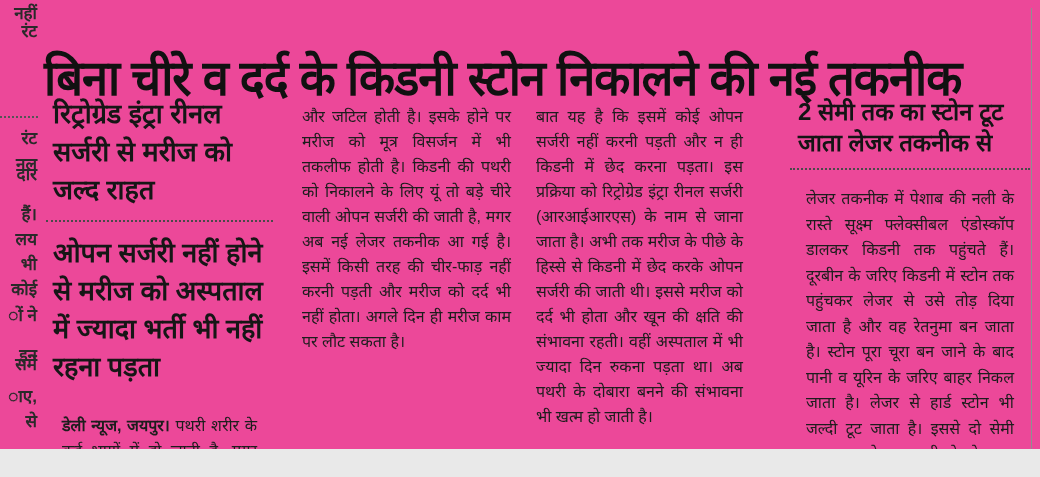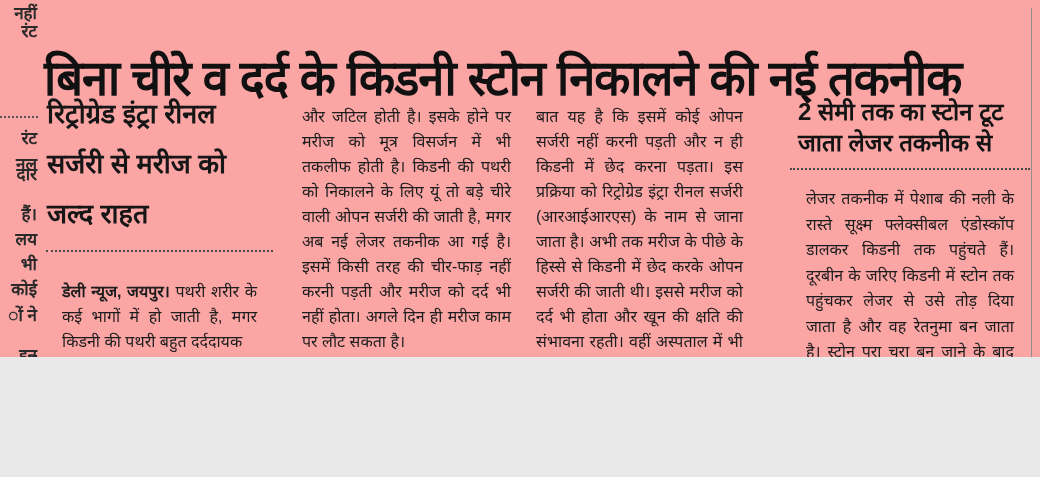--- a/index.html
+++ b/index.html
@@ -2,22 +2,22 @@
 <html lang="hi"><head>
 <meta charset="utf-8">
 <style>
   html,body{margin:0;padding:0;}
   body{
     font-family:"Liberation Sans","DejaVu Sans",sans-serif;
     background:#e9e9e9;
   }
   .page{
     position:relative;
-    width:1040px;height:357px;
-    background:#fca5a5;
+    width:1040px;height:449px;
+    background:#ec4899;
     overflow:hidden;
     color:#1b1b1b;
   }
   
   .strip{
     position:absolute;left:0;top:0;width:40px;height:477px;
   }
   .strip-item{
     position:absolute;right:3px;
     font-size:17px;font-weight:700;color:#2a2a2a;
@@ -37,22 +37,22 @@
     transform:scaleY(1.04);transform-origin:top left;
   }
   
   .col{position:absolute;top:88px;}
   .col1{left:46px;width:227px;}
   .col2{left:286px;width:241px;height:381px;overflow:hidden;}
   .col3{left:520px;width:239px;height:381px;overflow:hidden;}
   .col4{left:790px;width:240px;height:381px;overflow:hidden;}
 
   .subhead{
-    font-size:27px;line-height:50px;font-weight:800;
-    color:#161616;margin:1px;
+    font-size:27px;line-height:38px;font-weight:800;
+    color:#161616;margin:7px;
   }
   .dotted{
     border:none;border-top:2px dotted #4a4a4a;
     margin:11px 0 12px 0;
   }
   .body-text{
     font-size:16px;line-height:25px;
     text-align:justify;color:#1d1d1d;margin:16px;
   }
   .col1 .body-text{margin-top:27px;}
@@ -96,20 +96,21 @@
     <div class="strip-item" style="top:352px">समें</div>
     <div class="strip-item" style="top:384px">ाए,</div>
     <div class="strip-item" style="top:409px">से</div>
   </div>
 
   <h1 class="headline">बिना चीरे व दर्द के किडनी स्टोन निकालने की नई तकनीक</h1>
 
   <div class="col col1">
     <p class="subhead">रिट्रोग्रेड इंट्रा रीनल सर्जरी से मरीज को जल्द राहत</p>
     <hr class="dotted">
+    <p class="subhead">ओपन सर्जरी नहीं होने से मरीज को अस्पताल में ज्यादा भर्ती भी नहीं रहना पड़ता</p>
     <p class="body-text"><strong class="dateline">डेली न्यूज, जयपुर।</strong> <span>पथरी शरीर के कई भागों में हो जाती है, मगर किडनी की पथरी बहुत दर्ददायक</span></p>
   </div>
 
   <div class="col col2">
     <p class="body-text">और जटिल होती है। इसके होने पर मरीज को मूत्र विसर्जन में भी तकलीफ होती है। किडनी की पथरी को निकालने के लिए यूं तो बड़े चीरे वाली ओपन सर्जरी की जाती है, मगर अब नई लेजर तकनीक आ गई है। इसमें किसी तरह की चीर-फाड़ नहीं करनी पड़ती और मरीज को दर्द भी नहीं होता। अगले दिन ही मरीज काम पर लौट सकता है।</p>
   </div>
 
   <div class="col col3">
     <p class="body-text">बात यह है कि इसमें कोई ओपन सर्जरी नहीं करनी पड़ती और न ही किडनी में छेद करना पड़ता। इस प्रक्रिया को रिट्रोग्रेड इंट्रा रीनल सर्जरी (आरआईआरएस) के नाम से जाना जाता है। अभी तक मरीज के पीछे के हिस्से से किडनी में छेद करके ओपन सर्जरी की जाती थी। इससे मरीज को दर्द भी होता और खून की क्षति की संभावना रहती। वहीं अस्पताल में भी ज्यादा दिन रुकना पड़ता था। अब पथरी के दोबारा बनने की संभावना भी खत्म हो जाती है।</p>
   </div>

